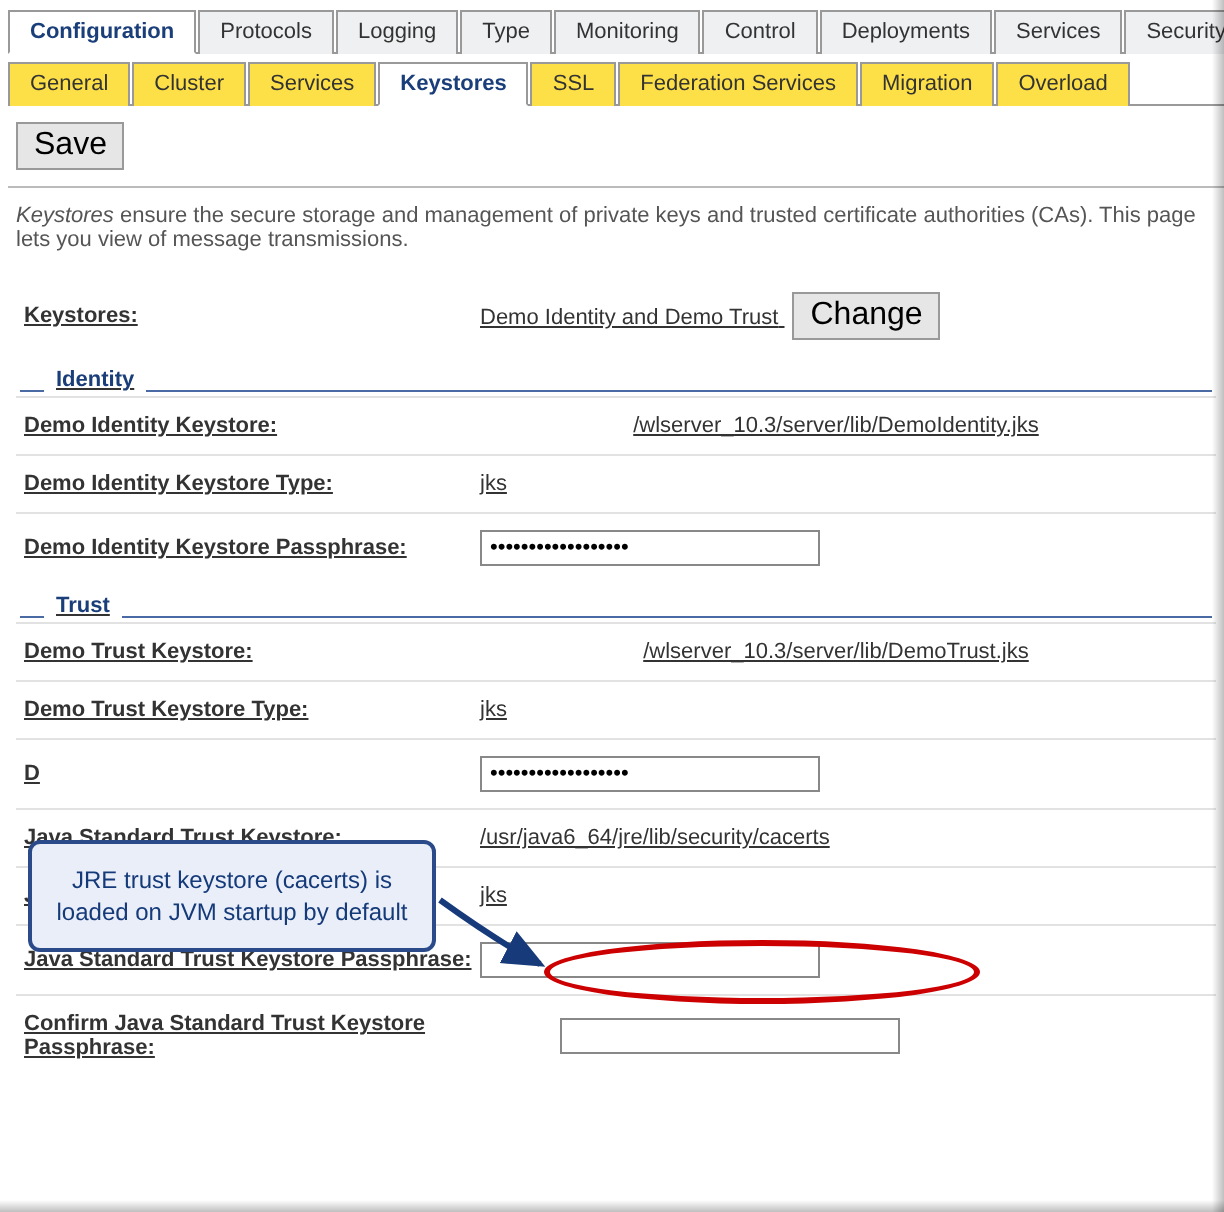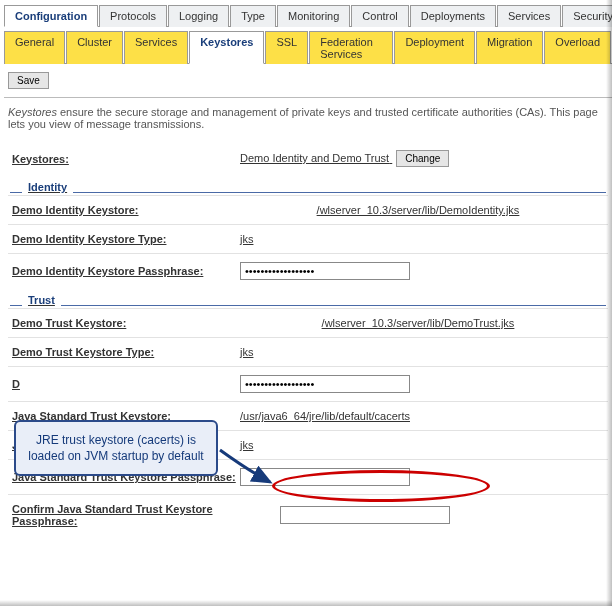--- a/index.html
+++ b/index.html
@@ -5,21 +5,21 @@
     * { box-sizing: border-box; margin: 0; padding: 0; }
     body { font-family: Arial, Helvetica, sans-serif; font-size: 11px; background: #fff; color: #333; width: 612px; height: 606px; overflow: hidden; position: relative; }
     .container { padding: 4px 0 0 4px; }
     .tabs { display: flex; border-bottom: 1px solid #999; }
     .tab { padding: 4px 10px; border: 1px solid #999; border-bottom: none; background: #eef0f2; margin-right: 1px; cursor: pointer; color: #333; position: relative; top: 1px; }
     .tab.active { background: #fff; font-weight: bold; color: #1a3e7a; border-bottom: 1px solid #fff; }
     .subtabs { display: flex; border-bottom: 1px solid #999; margin-top: 3px; }
     .subtab { padding: 4px 10px; border: 1px solid #999; border-bottom: none; background: #fde047; margin-right: 1px; cursor: pointer; color: #333; position: relative; top: 1px; }
     .subtab.active { background: #fff; font-weight: bold; color: #1a3e7a; border-bottom: 1px solid #fff; }
     .save-row { padding: 8px 0 8px 4px; border-bottom: 1px solid #bbb; }
-    .btn { background: #e6e6e6; border: 1px solid #999; padding: 2px 8px; cursor: pointer; font-size: 10px; }
+    .btn { background: #e6e6e6; border: 1px solid #999; padding: 2px 8px; cursor: pointer; font-size: 16px; }
     .intro { padding: 8px 4px; color: #555; font-style: normal; }
     .intro em { font-style: italic; }
     .form-area { padding: 4px; text-decoration: underline; }
     .row { display: flex; align-items: center; border-top: 1px solid #e2e2e2; padding: 8px 2px; }
     .row:first-child { border-top: none; }
     .label { width: 230px; font-weight: bold; color: #333; padding-left: 2px; }
     .value { flex: 1; color: #333; }
     .value.right { text-align: center; padding-right: 10px; }
     .section-head { display: flex; align-items: flex-end; padding: 6px 2px 2px 2px; }
     .section-head .line { height: 1px; background: #4a6aa6; }
@@ -50,21 +50,20 @@
 
   </div>
 
   <div class="subtabs">
     <div class="subtab">General</div>
     <div class="subtab">Cluster</div>
     <div class="subtab">Services</div>
     <div class="subtab active">Keystores</div>
     <div class="subtab">SSL</div>
     <div class="subtab">Federation Services</div>
-    <div class="subtab">Deployment</div>
     <div class="subtab">Migration</div>
     <div class="subtab">Overload</div>
 
   </div>
 
   <div class="save-row">
     <button class="btn">Save</button>
   </div>
 
   <div class="intro">
@@ -116,21 +115,21 @@
       <div class="value">jks</div>
     </div>
     <div class="row">
       <div class="label">D</div>
       <div class="value">
         <input type="password" value="••••••••••••••••••" style="">
       </div>
     </div>
     <div class="row">
       <div class="label">Java Standard Trust Keystore:</div>
-      <div class="value">/usr/java6_64/jre/lib/default/cacerts</div>
+      <div class="value">/usr/java6_64/jre/lib/security/cacerts</div>
     </div>
     <div class="row">
       <div class="label">Java Standard Trust Keystore Type:</div>
       <div class="value">jks</div>
     </div>
     <div class="row">
       <div class="label">Java Standard Trust Keystore Passphrase:</div>
       <div class="value">
         <input type="text" style="">
       </div>

